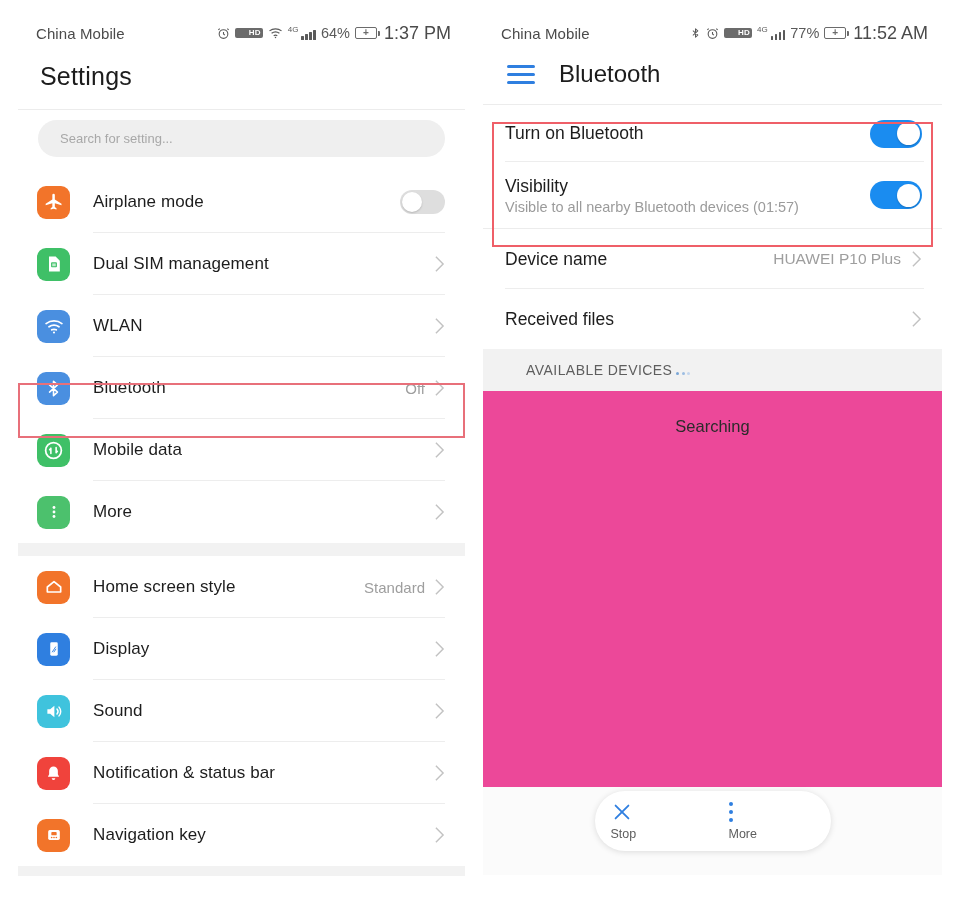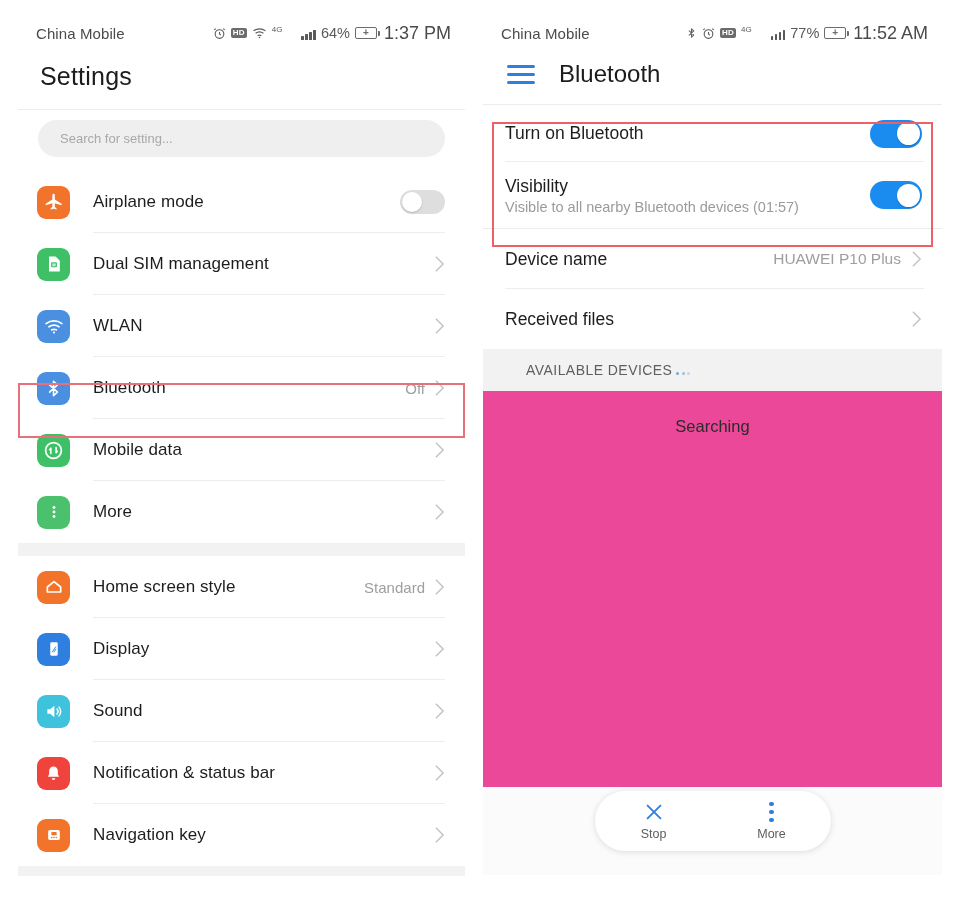--- a/index.html
+++ b/index.html
@@ -31,24 +31,24 @@
   .carrier { flex: 0 0 auto; letter-spacing: .1px; }
   .status-icons {
     margin-left: auto;
     display: flex; align-items: center; gap: 5px;
     color: #5a5a5a; font-size: 14px;
   }
   .status-icons svg { display: block; }
   .hd-badge {
     background: #6b6b6b; color: #fff;
     font-size: 8px; font-weight: bold;
-    border-radius: 2px; padding: 1px 2px 1px 2px;
+    border-radius: 2px; padding: 1px 2px 1px 14px;
     line-height: 1; letter-spacing: .2px;
   }
-  .sig-wrap { display: flex; align-items: flex-end; gap: 19px; }
+  .sig-wrap { display: flex; align-items: flex-end; gap: 3px; }
   .sig-g { font-size: 8px; line-height: 1; margin-bottom: 6px; }
   .bars { display: flex; align-items: flex-end; gap: 1.5px; }
   .bars i { display: block; width: 2.5px; background: #5a5a5a; border-radius: .5px; }
   .bars i:nth-child(1){height:4px}.bars i:nth-child(2){height:6px}
   .bars i:nth-child(3){height:8px}.bars i:nth-child(4){height:10px}
   .batt-pct { font-size: 14.5px; }
   .batt {
     width: 22px; height: 12px; border: 1.6px solid #6b6b6b;
     border-radius: 2px; position: relative;
     display:flex;align-items:center;justify-content:center;
@@ -181,21 +181,21 @@
     display:flex; align-items:flex-start; justify-content:center;
   }
   .action-pill {
     width: 236px; height: 60px; background:#ffffff;
     border-radius: 30px;
     box-shadow: 0 1px 6px rgba(0,0,0,.13);
     display:flex; align-items:center; justify-content:space-around;
     margin-top: 4px;
   }
   .action-btn {
-    display:flex; flex-direction:column; align-items:center; gap:4px;
+    display:flex; flex-direction:column; align-items:flex-start; gap:4px;
     width: 86px;
   }
   .action-ico { height: 22px; display:flex; align-items:center; justify-content:center; color:#2f7fe0; }
   .action-ico svg { display:block; }
   .dotcol { display:flex; flex-direction:column; gap:3.5px; }
   .dotcol i { width:4.5px;height:4.5px;border-radius:50%;background:#2f7fe0;display:block; }
   .action-label { font-size:12.5px; color:#5d5d5d; }
 </style>
 </head>
 <body>

